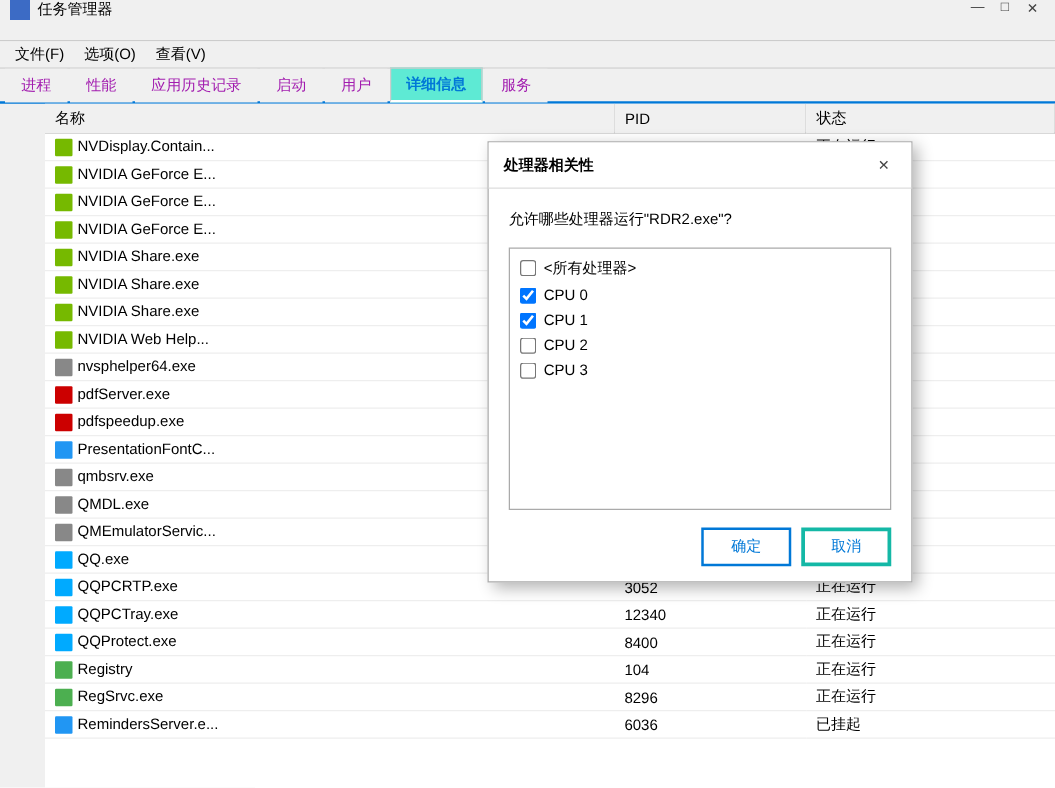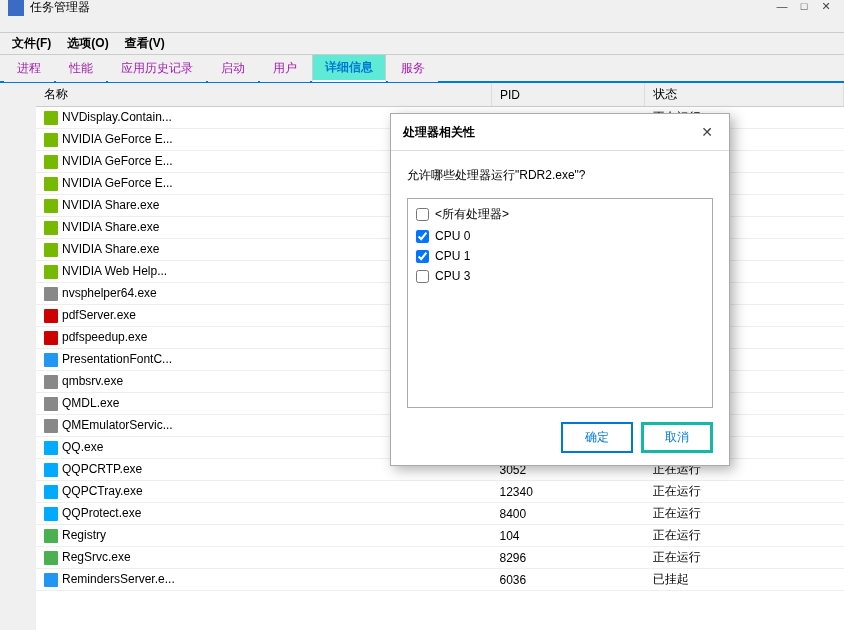--- a/index.html
+++ b/index.html
@@ -52,21 +52,20 @@
       display: flex;
       align-items: center;
       padding: 0 4px;
       border-bottom: 1px solid #ccc;
       font-size: 12px;
     }
     .menu-item {
       padding: 2px 8px;
       cursor: pointer;
       color: #000;
-      font-weight: bold;
     }
 
     
     .tab-bar {
       background: #f0f0f0;
       height: 28px;
       display: flex;
       align-items: flex-end;
       padding: 0 4px;
       border-bottom: 2px solid #0078d7;
@@ -169,20 +168,21 @@
       box-shadow: 4px 4px 12px rgba(0,0,0,0.3);
       pointer-events: all;
     }
     .dialog-titlebar {
       background: #fff;
       border-bottom: 1px solid #ddd;
       padding: 8px 12px;
       display: flex;
       align-items: center;
       justify-content: space-between;
+      font-family: Liberation Mono, monospace;
     }
     .dialog-title {
       font-size: 12px;
       font-weight: bold;
       color: #000;
     }
     .dialog-close {
       width: 20px;
       height: 20px;
       display: flex;
@@ -416,20 +416,24 @@
             <div class="cpu-item">
               <input type="checkbox" checked="" style="">
               <span>CPU 0</span>
             </div>
             <div class="cpu-item">
               <input type="checkbox" checked="" style="">
               <span>CPU 1</span>
             </div>
             <div class="cpu-item">
               <input type="checkbox" style="">
+              <span>CPU 2</span>
+            </div>
+            <div class="cpu-item">
+              <input type="checkbox" style="">
               <span>CPU 3</span>
             </div>
           </div>
         <div class="dialog-buttons">
           <button class="dialog-btn primary">确定</button>
           <button class="dialog-btn">取消</button>
         </div>
       </div>
     </div>
   </div>

